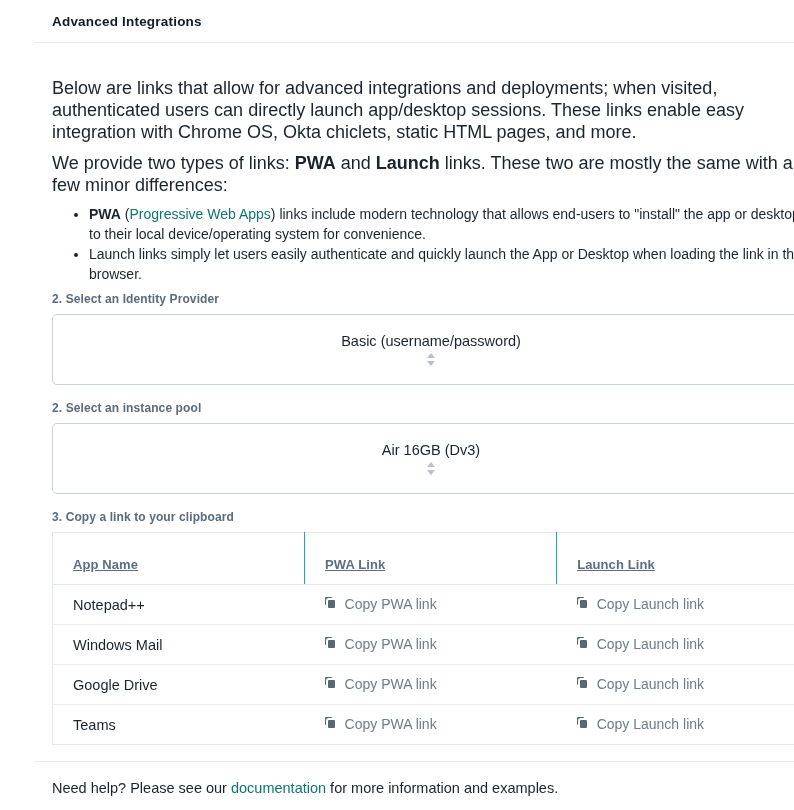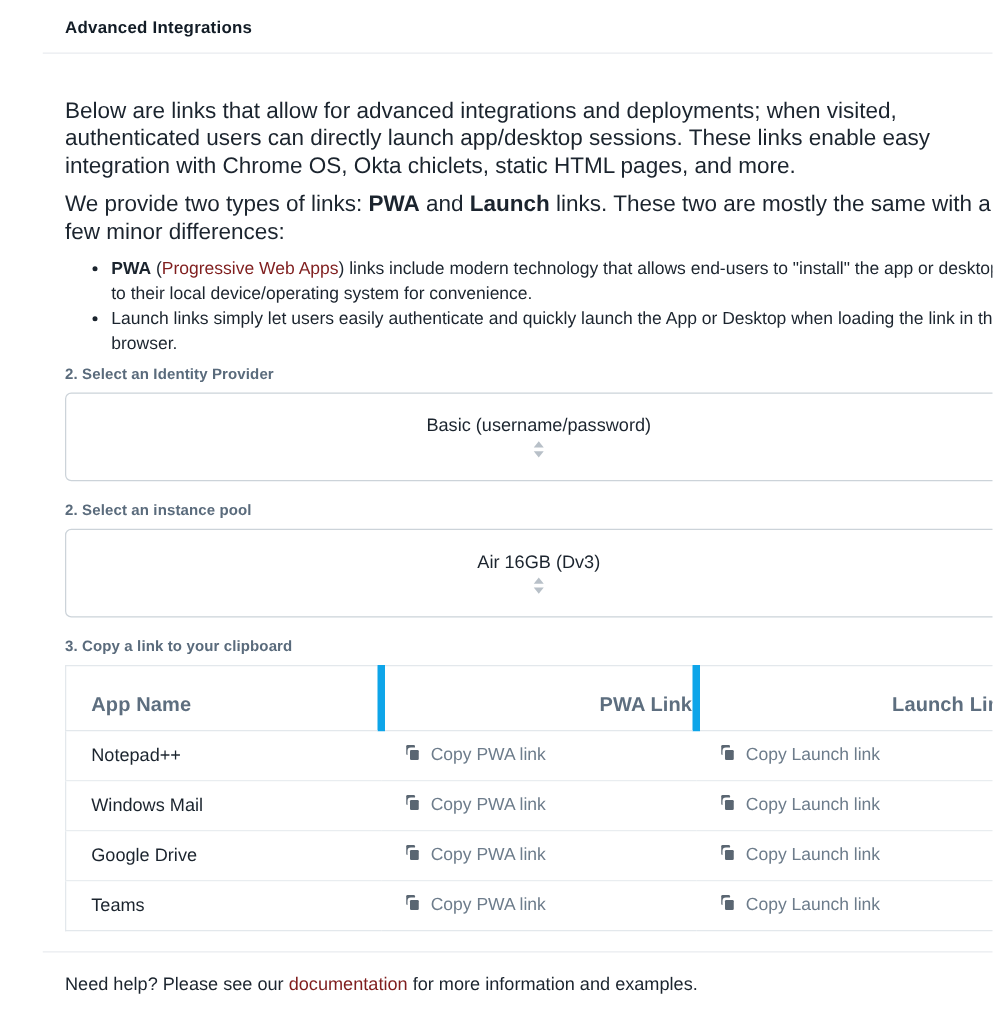--- a/index.html
+++ b/index.html
@@ -31,21 +31,21 @@
     color:#5a6a78;font-size:14px;font-weight:bold;line-height:1;cursor:pointer;
     padding:4px;
   }
   .content{padding:34px 18px 0;}
   p.body-text{
     margin:0 0 9px;
     font-size:18px;line-height:22px;color:#1b242e;
   }
   p.no-mb{margin-bottom:0;}
   .bold{font-weight:bold;}
-  .link{color:#7f1d1d;text-decoration:none;cursor:pointer;}
+  .link{color:#0f766e;text-decoration:none;cursor:pointer;}
   ul.points{
     margin:9px 0 8px;
     padding-left:37px;
     font-size:14px;line-height:19.5px;color:#1b242e;
   }
   ul.points li{margin:0 0 1px;}
   .step-label{
     font-size:12px;font-weight:bold;color:#5a6b7c;
     margin:0 0 8px;line-height:14px;letter-spacing:.1px;
   }
@@ -66,25 +66,26 @@
     width:100%;
     border-collapse:collapse;
     border:1px solid #e3e8ec;
   }
   table.apps col.c1{width:33.3%;}
   table.apps col.c2{width:33.3%;}
   table.apps col.c3{width:33.4%;}
   thead th{
     height:39px;
     text-align:left;vertical-align:middle;
-    font-size:16px;font-weight:bold;color:#5d6e7f;letter-spacing:.1px;
+    font-size:13px;font-weight:bold;color:#5d6e7f;letter-spacing:.1px;
     padding:12px 0 0 20px;
     border-bottom:1px solid #e3e8ec;
-  }
-  thead th + th{border-left:6px solid #0ea5e9;text-align:right;}
+    text-decoration:underline;
+  }
+  thead th + th{border-left:1px solid #0ea5e9;}
   tbody td{
     height:39px;vertical-align:middle;
     font-size:14.5px;color:#1b242e;
     padding:0 0 0 20px;
     border-bottom:1px solid #e9edf0;
   }
   tbody tr:last-child td{border-bottom:none;}
   .copylink{
     display:inline-flex;align-items:center;
     color:#6d7c8b;font-size:14px;cursor:pointer;

